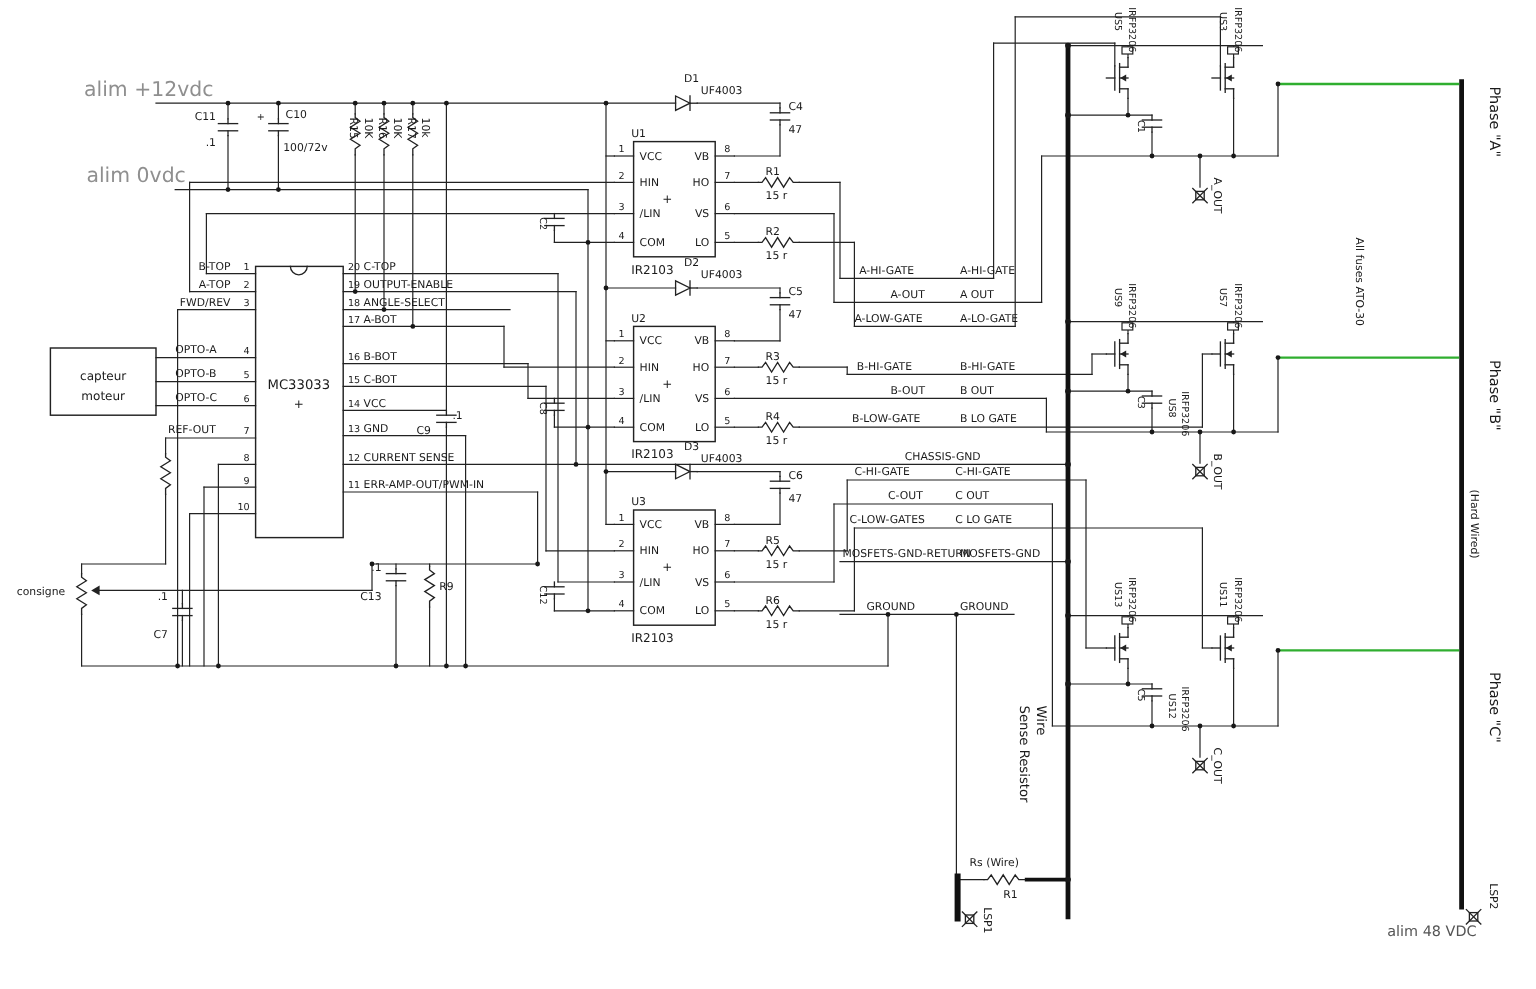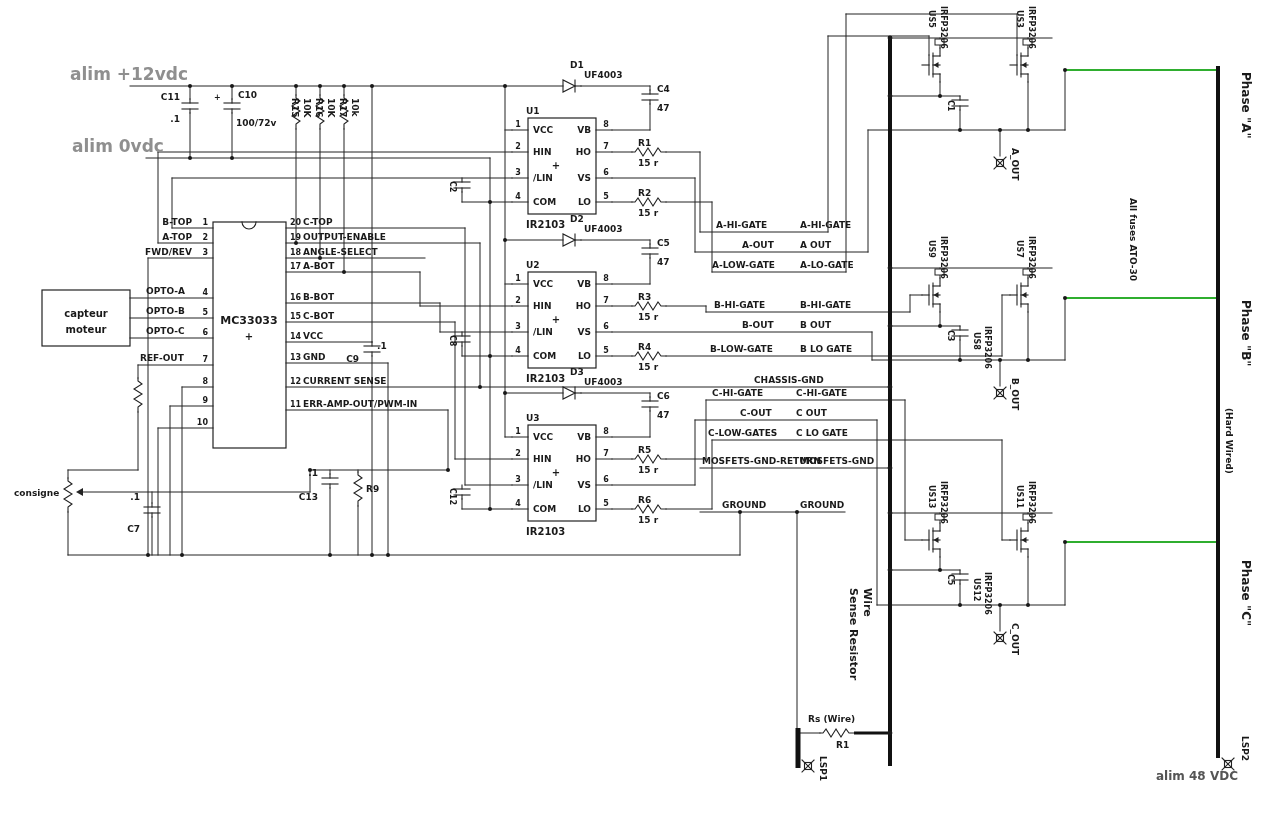--- a/index.html
+++ b/index.html
@@ -1,16 +1,16 @@
 <!DOCTYPE html>
 <html><head>
 <meta charset="utf-8">
 <style>
   html,body{margin:0;padding:0;background:#fff;}
-  #stage{position:relative;width:1280px;height:824px;background:#fff;overflow:hidden;font-weight:bold;}
+  #stage{position:relative;width:1280px;height:824px;background:#fff;overflow:hidden;}
   svg{display:block;}
   svg text{font-family:"DejaVu Sans",sans-serif;font-size:10px;fill:#1a1a1a;}
   .t8{font-size:8px}.t9{font-size:9px}.t11{font-size:11px}.t12{font-size:12px}
   .t17g{font-size:17px;fill:#8f8f8f}
   .g2{fill:#555}
   .mid{text-anchor:middle}.end{text-anchor:end}
   .wires line,.wires polyline{stroke:#222;stroke-width:1;fill:none;stroke-linecap:square}
   line.b4{stroke:#111;stroke-width:4}
   line.b5{stroke:#111;stroke-width:5}
   line.b3{stroke:#111;stroke-width:3}

